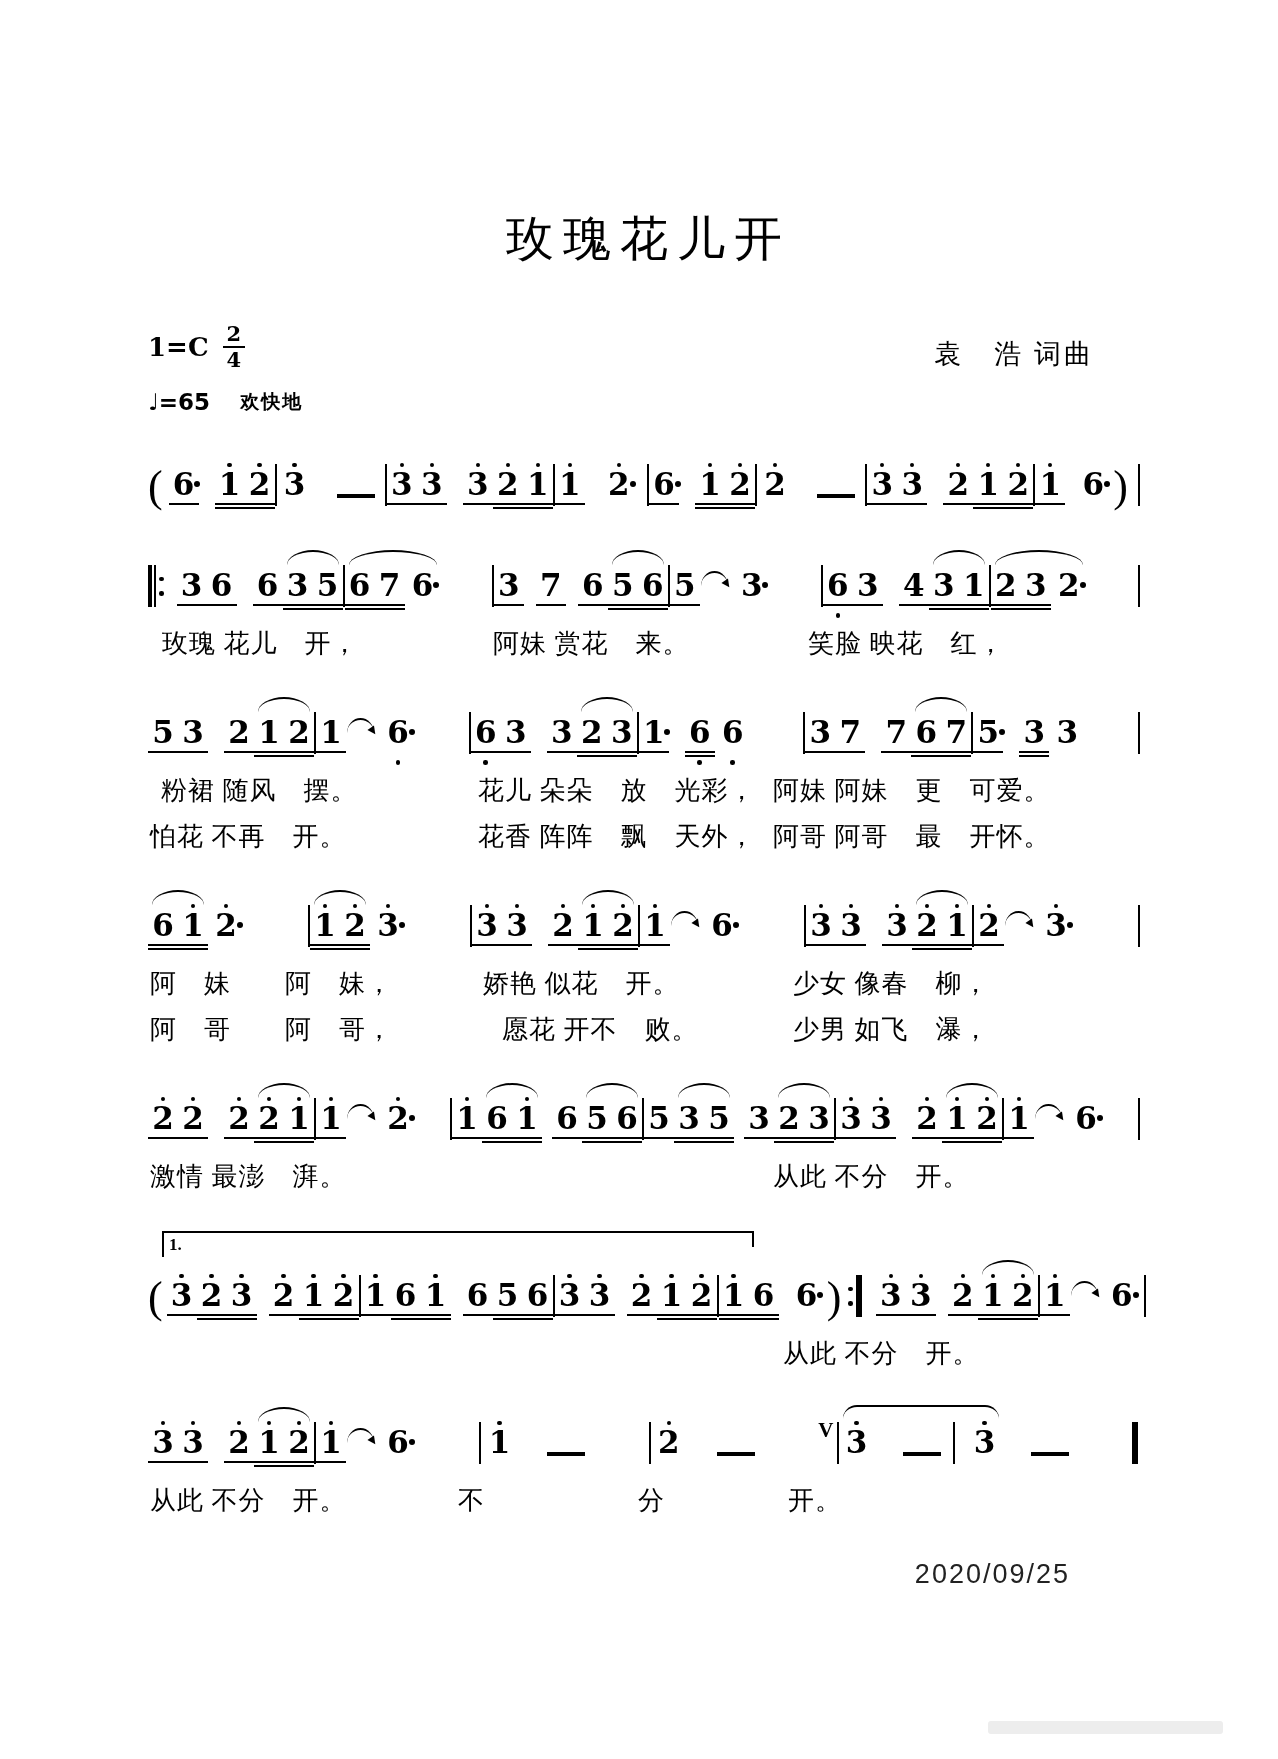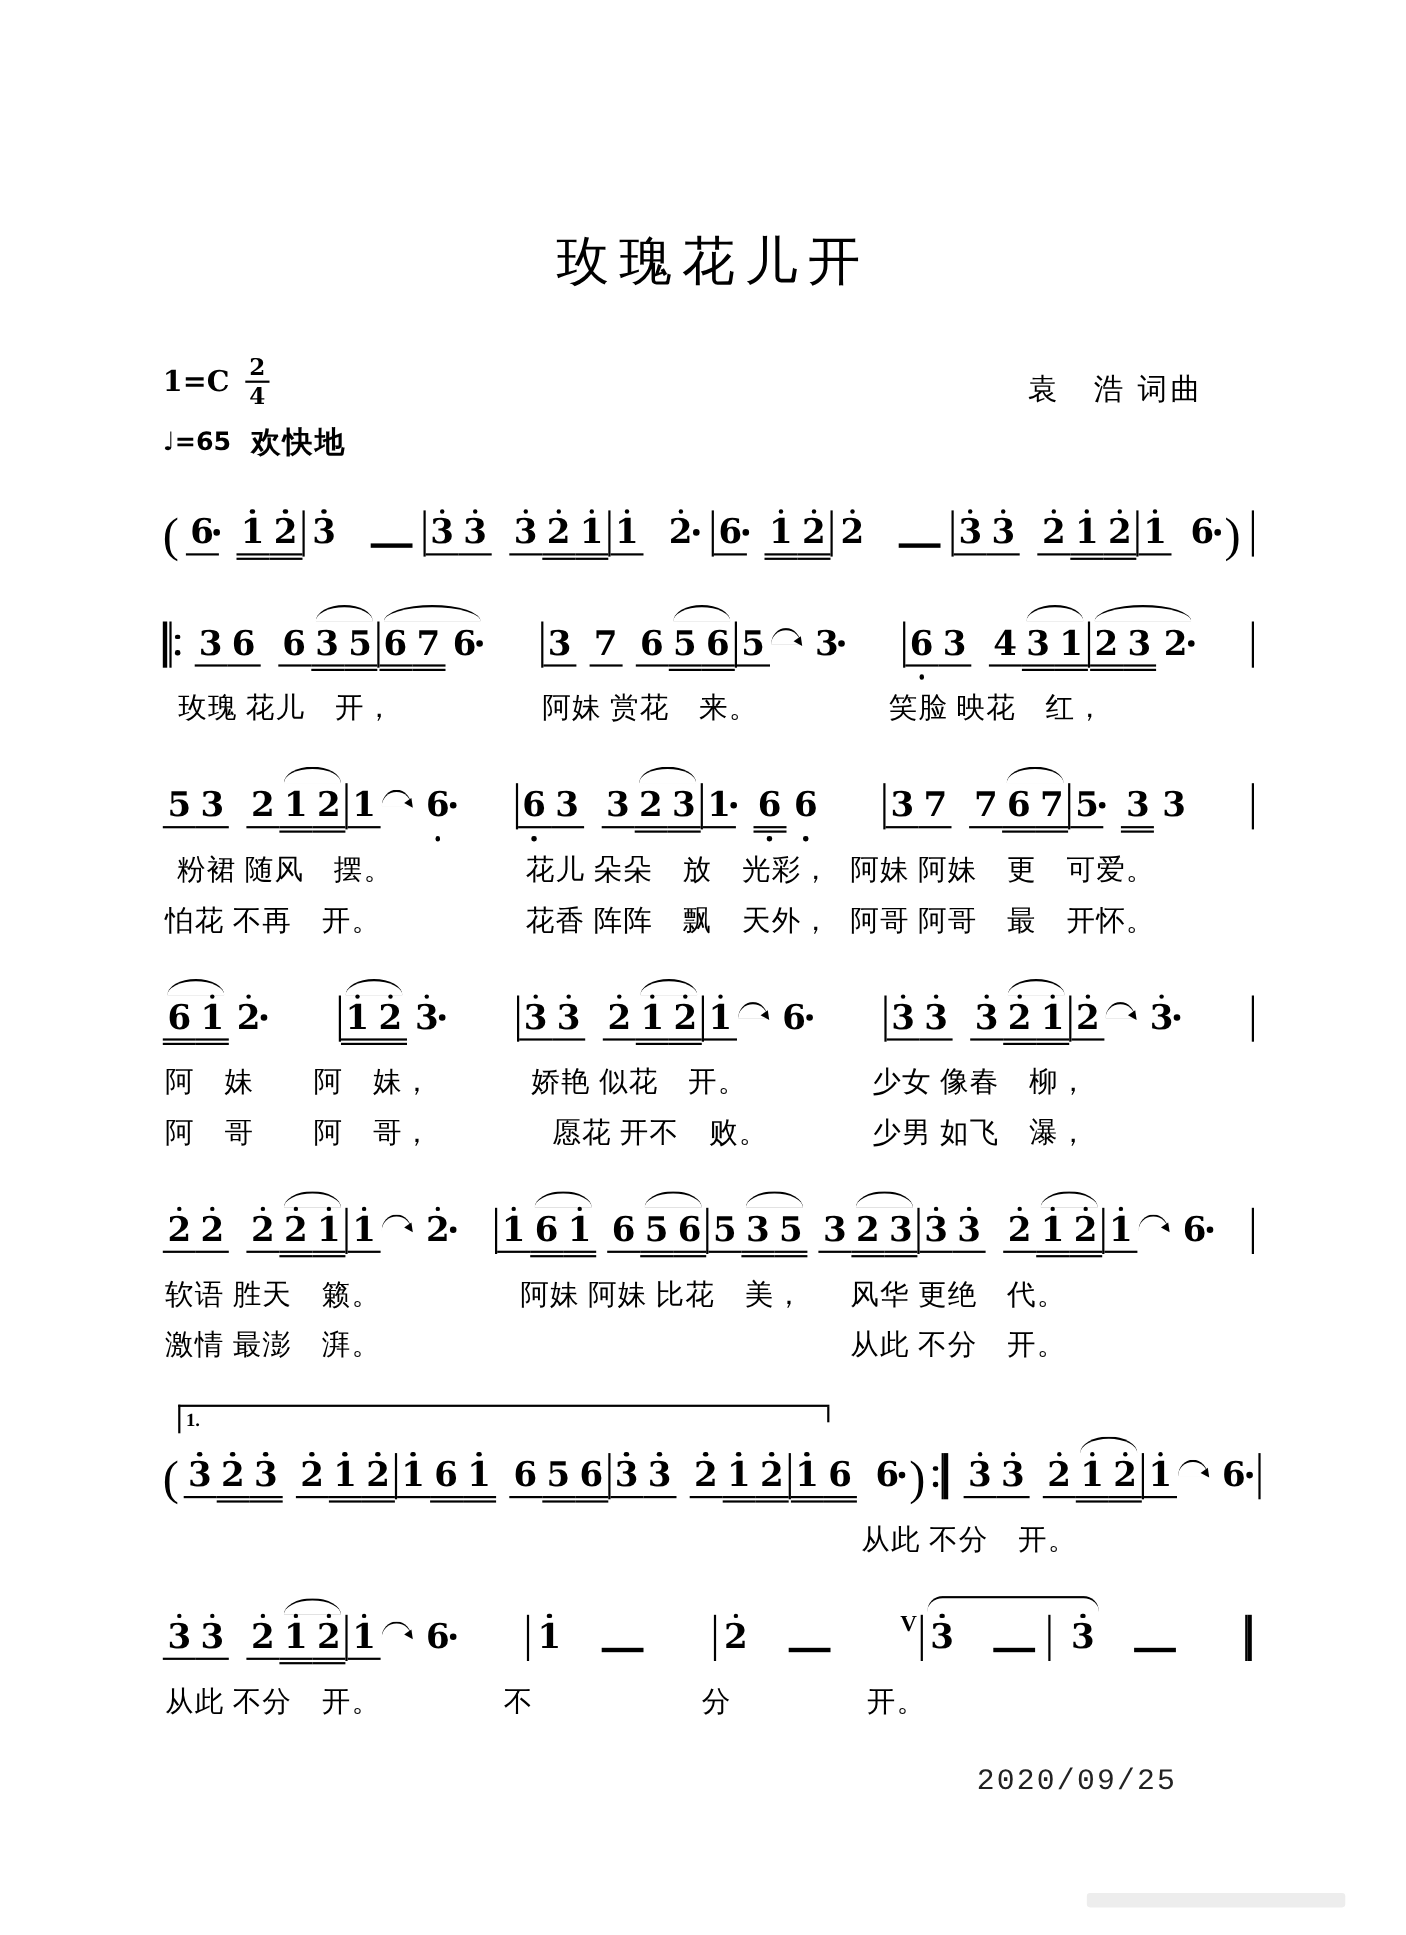--- a/index.html
+++ b/index.html
@@ -13,21 +13,21 @@
     text-align:center;font-size:48px;font-weight:400;letter-spacing:9px;
     text-indent:9px;line-height:67px;margin:0;
   }
   .meta{display:flex;justify-content:space-between;align-items:flex-end;margin-top:44px;height:56px;}
   .keysig{display:flex;align-items:center;font-size:26px;font-weight:700;font-family:"DejaVu Serif","Liberation Serif",serif;}
   .frac{display:inline-flex;flex-direction:column;align-items:center;margin-left:14px;font-size:21px;line-height:24px;font-weight:700;}
   .frac .num{border-bottom:2.2px solid #000;padding:0 4px;}
   .credit{font-size:27px;letter-spacing:3px;padding-right:46px;}
   .temporow{margin-top:12px;height:36px;display:flex;align-items:center;}
   .tempo{font-family:"DejaVu Sans","Liberation Sans",sans-serif;font-size:23px;font-weight:700;}
-  .expr{font-size:27px;font-weight:600;margin-left:18px;letter-spacing:2px;}
+  .expr{font-size:19px;font-weight:600;margin-left:30px;letter-spacing:2px;}
 
   .system{position:relative;margin-top:26px;}
   .system.has-volta{margin-top:30px;padding-top:26px;}
   .line{display:flex;align-items:flex-start;width:100%;padding-top:12px;}
 
   .note{position:relative;display:inline-flex;flex-direction:column;align-items:center;width:30px;flex:0 0 auto;}
   .note.plain{width:36px;}
   .od{height:9px;display:flex;align-items:flex-end;justify-content:center;}
   .udr{height:9px;display:flex;align-items:flex-start;justify-content:center;margin-top:1px;}
   .dot{width:4.5px;height:4.5px;background:#000;border-radius:50%;}
@@ -65,21 +65,21 @@
   .sp{display:inline-block;flex:0 0 auto;}
 
   .lyr{position:relative;height:42px;margin-top:4px;}
   .lyr span{position:absolute;top:0;white-space:pre;font-size:26px;letter-spacing:1px;}
 
   .volta{position:absolute;top:0;height:24px;border-top:2.5px solid #000;border-left:2.5px solid #000;}
   .volta::after{content:"";position:absolute;right:0;top:0;width:2.5px;height:14px;background:#000;}
   .volta .vl{position:absolute;left:5px;top:2px;font-size:17px;font-weight:700;}
 
   .daterow{margin-top:34px;text-align:right;padding-right:70px;font-size:27px;letter-spacing:2px;
-    font-family:Liberation Mono, monospace;color:#222;}
+    font-family:Liberation Sans, sans-serif;color:#222;}
   .watermark{position:absolute;right:55px;bottom:25px;width:235px;height:13px;background:#ededed;border-radius:3px;}
 </style>
 </head>
 <body>
 
 <div class="sheet">
   <h1 class="title">玫瑰花儿开</h1>
 
   <div class="meta">
     <div class="keysig">
@@ -1304,25 +1304,20 @@
           <span class="note plain">
             <span class="od"></span>
             <span class="drow">6<i class="ad"></i></span>
             <span class="ulz"></span>
             <span class="udr"></span>
           </span>
           <i class="gap"></i>
           <span class="bar"></span>
         </div>
         <div class="lyr">
-          <span style="left: 2px;">软语 胜天　籁。</span>
-          <span style="left: 325px;">阿妹 阿妹 比花　美，</span>
-          <span style="left: 625px;">风华 更绝　代。</span>
-        </div>
-        <div class="lyr">
           <span style="left: 2px;">激情 最澎　湃。</span>
           <span style="left: 625px;">从此 不分　开。</span>
         </div>
       </div>
       <div class="system has-volta">
         <div class="volta" style="left: 14px; width: 590px;">
           <span class="vl">1.</span>
         </div>
         <div class="line">
           <span class="paren">(</span>

